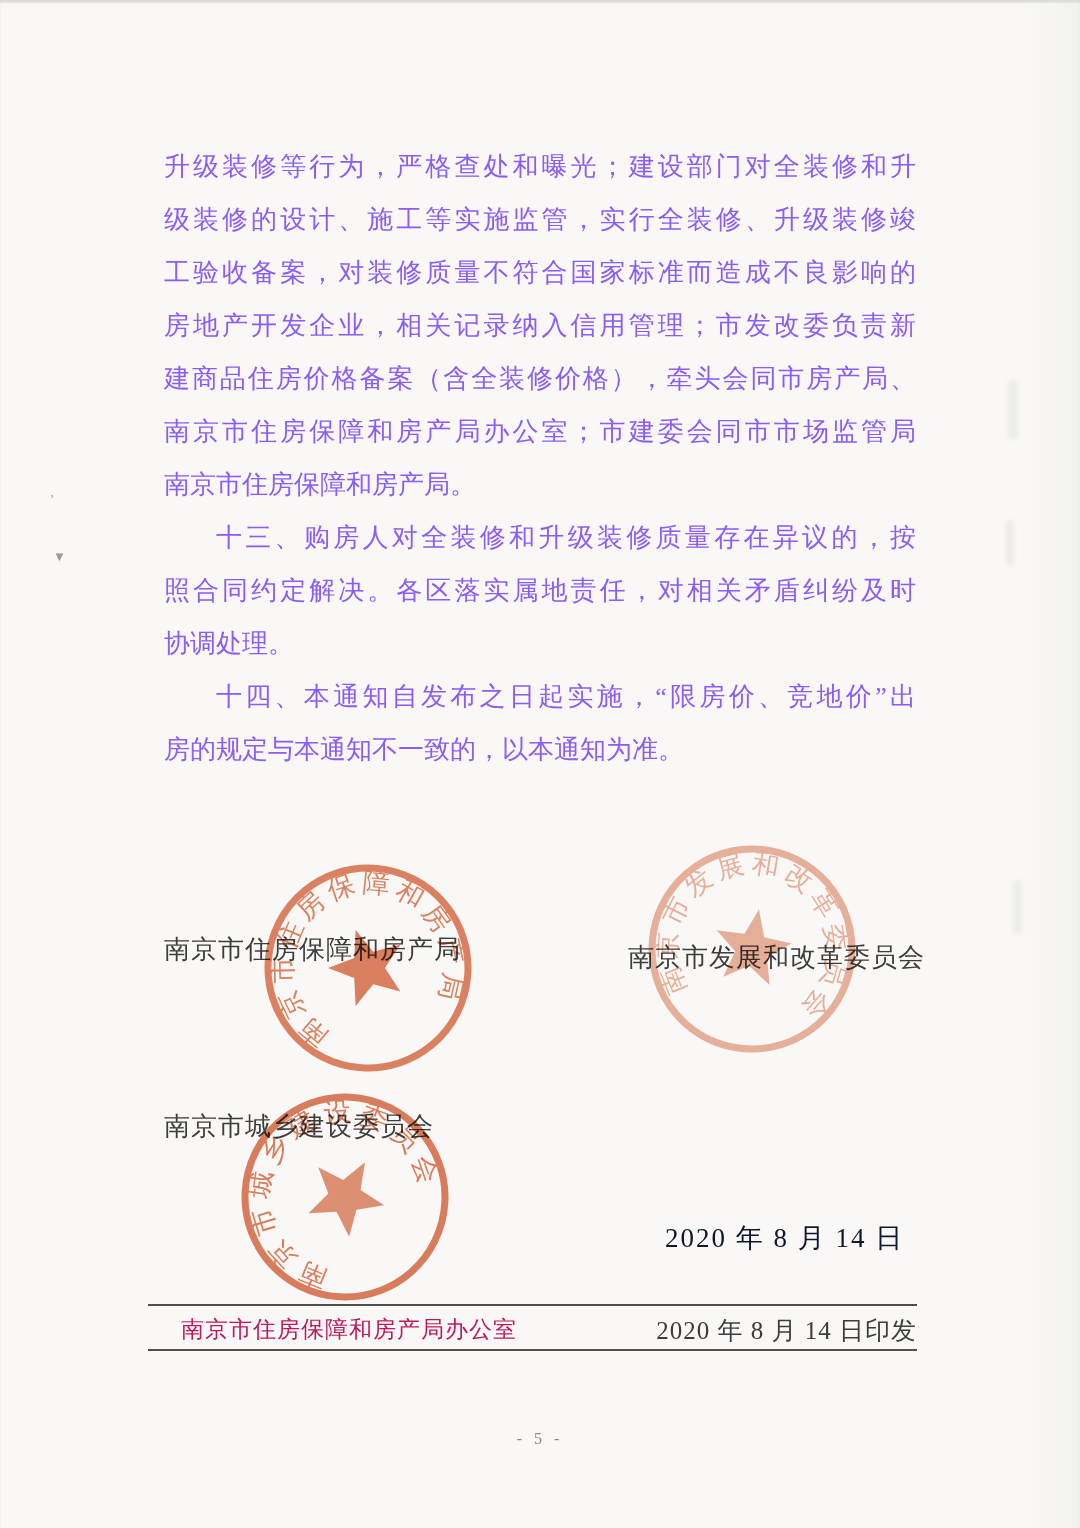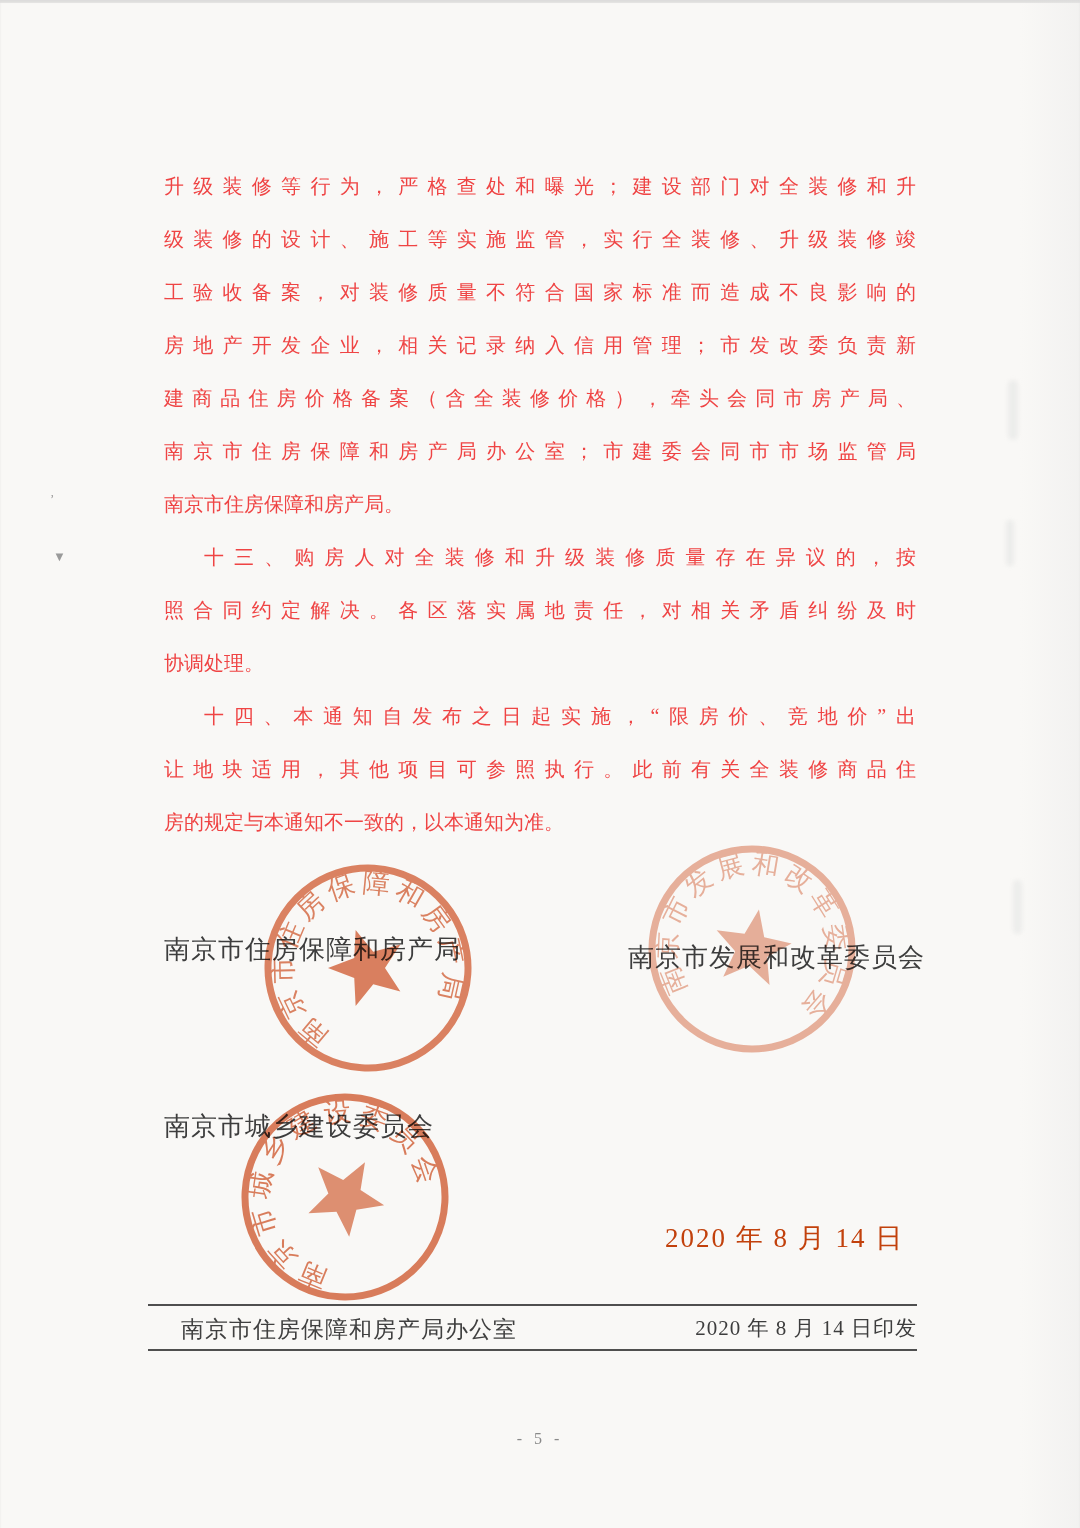--- a/index.html
+++ b/index.html
@@ -21,38 +21,38 @@
   }
   .streak{position:absolute;background:rgba(205,208,210,.28);border-radius:6px;filter:blur(2px);}
   .streak.s1{right:62px;top:380px;width:10px;height:60px;}
   .streak.s2{right:66px;top:520px;width:8px;height:46px;}
   .streak.s3{right:58px;top:880px;width:9px;height:54px;}
   .speck{position:absolute;color:#9a9a9a;font-size:13px;line-height:1;}
   .topedge{position:absolute;top:0;left:0;width:100%;height:3px;background:rgba(200,200,200,.35);}
 
   
   .body-text{
-    position:absolute;left:164px;top:160px;width:752px;
-    font-size:20px;line-height:53px;color:#ef4444;
+    position:absolute;left:164px;top:140px;width:752px;
+    font-size:26px;line-height:53px;color:#8b5cf6;
     letter-spacing:0;
   }
   .bline{height:53px;white-space:normal;}
   .jline{text-align:justify;text-align-last:justify;}
   .indent{text-indent:2em;}
 
   
   .org-name{
     position:absolute;font-size:26px;color:#3d3d3d;letter-spacing:1px;
     white-space:nowrap;z-index:2;
   }
   .org1{left:164px;top:932px;}
   .org2{left:628px;top:940px;}
   .org3{left:164px;top:1109px;}
   .sig-date{
-    position:absolute;left:665px;top:1220px;font-size:27px;color:#c2410c;
+    position:absolute;left:665px;top:1220px;font-size:27px;color:#0f172a;
     letter-spacing:2px;white-space:nowrap;
   }
 
   .seal{
     position:absolute;width:220px;height:220px;z-index:3;
     mix-blend-mode:multiply;filter:blur(.4px);
   }
   .seal1{left:258px;top:858px;opacity:.82;}
   .seal2{left:642px;top:839px;opacity:.5;}
   .seal3{left:235px;top:1087px;opacity:.85;}
@@ -60,25 +60,25 @@
   .seal-ring{fill:none;stroke:#d96a42;stroke-width:7px;}
   .seal-text-el{fill:#d96a42;font-size:27px;font-family:"Liberation Serif","DejaVu Serif",serif;}
   .seal-star{fill:#d8683f;}
   .seal3 .seal-star{fill-opacity:.85;}
 
   
   .rule{position:absolute;left:148px;width:769px;height:2px;background:#4f4f4f;}
   .rule-top{top:1304px;}
   .rule-bottom{top:1349px;}
   .footer-issuer{
-    position:absolute;left:181px;top:1314px;font-size:23px;color:#404040;
+    position:absolute;left:181px;top:1314px;font-size:23px;color:#be185d;
     letter-spacing:1px;white-space:nowrap;
   }
   .footer-print{
-    position:absolute;right:163px;top:1314px;font-size:21px;color:#3d3d3d;
+    position:absolute;right:163px;top:1314px;font-size:25px;color:#3d3d3d;
     letter-spacing:1px;white-space:nowrap;
   }
   .page-number{
     position:absolute;left:0;top:1430px;width:1080px;text-align:center;
     font-size:16px;color:#8a8a8a;letter-spacing:4px;
   }
 </style>
 </head>
 <body>
 
@@ -97,21 +97,20 @@
     <div class="bline jline">级装修的设计、施工等实施监管，实行全装修、升级装修竣</div>
     <div class="bline jline">工验收备案，对装修质量不符合国家标准而造成不良影响的</div>
     <div class="bline jline">房地产开发企业，相关记录纳入信用管理；市发改委负责新</div>
     <div class="bline jline">建商品住房价格备案（含全装修价格），牵头会同市房产局、</div>
     <div class="bline jline">南京市住房保障和房产局办公室；市建委会同市市场监管局</div>
     <div class="bline">南京市住房保障和房产局。</div>
     <div class="bline jline indent">十三、购房人对全装修和升级装修质量存在异议的，按</div>
     <div class="bline jline">照合同约定解决。各区落实属地责任，对相关矛盾纠纷及时</div>
     <div class="bline">协调处理。</div>
     <div class="bline jline indent">十四、本通知自发布之日起实施，“限房价、竞地价”出</div>
-    <div class="bline jline">让地块适用，其他项目可参照执行。此前有关全装修商品住</div>
     <div class="bline">房的规定与本通知不一致的，以本通知为准。</div>
   </div>
 
   <div class="org-name org1">南京市住房保障和房产局</div>
   <div class="org-name org2">南京市发展和改革委员会</div>
   <div class="org-name org3">南京市城乡建设委员会</div>
   <div class="sig-date">2020 年 8 月 14 日</div>
 
   <div class="seal seal1">
     <svg viewBox="-110 -110 220 220">

